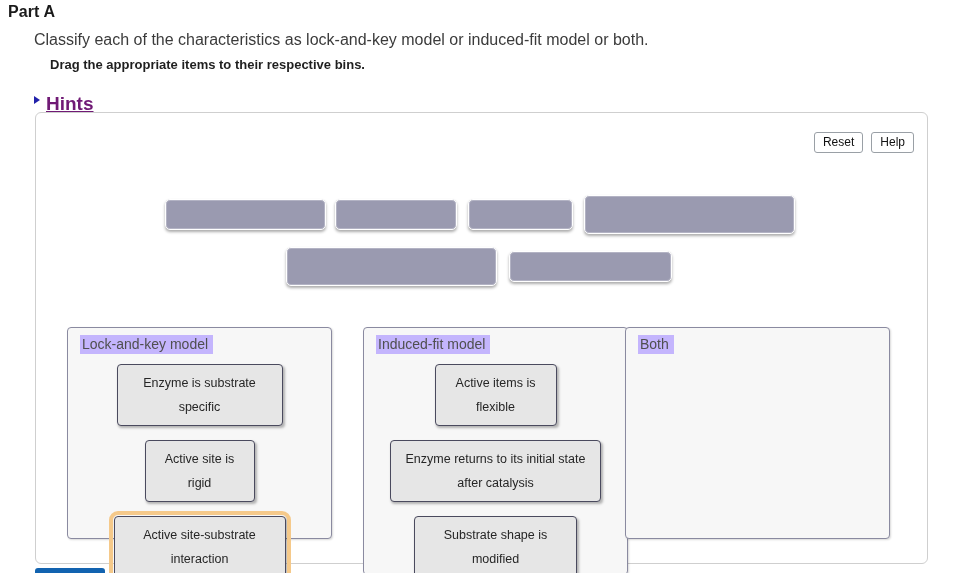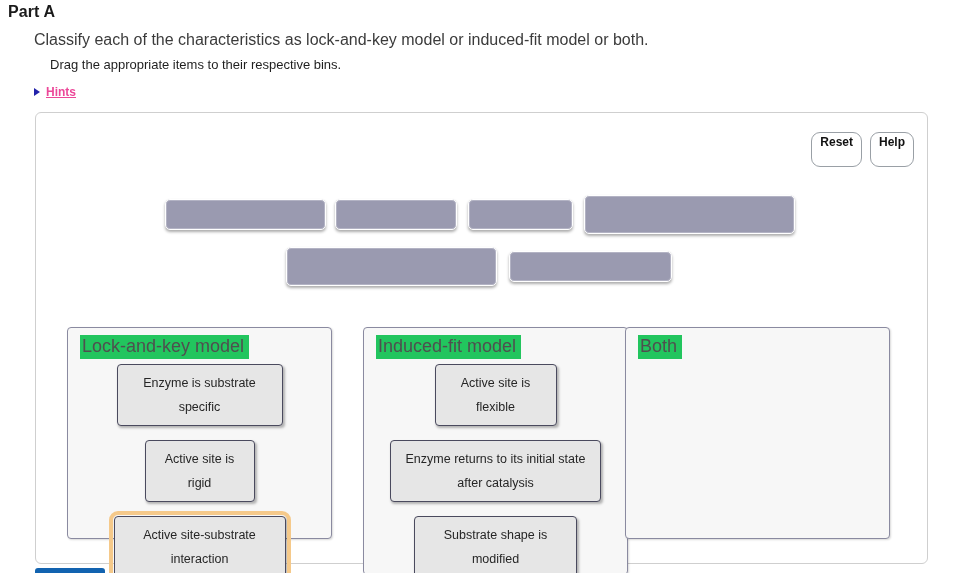--- a/index.html
+++ b/index.html
@@ -31,44 +31,45 @@
     left: 34px;
     top: 31px;
     font-size: 16px;
     color: #3b3b3b;
   }
   .drag-line {
     position: absolute;
     left: 34px;
     top: 57px;
     font-size: 13px;
-    font-weight: normal;
+    font-weight: bold;
     color: #1f1f1f;
     padding-left: 16px;
   }
   .hints-row {
     position: absolute;
     left: 34px;
     top: 85px;
     display: flex;
     align-items: center;
     gap: 6px;
   }
   .hints-arrow {
     width: 0; height: 0;
     border-left: 6px solid #2222aa;
     border-top: 4.5px solid transparent;
     border-bottom: 4.5px solid transparent;
   }
   .hints-link {
-    font-size: 12px;
+    font-size: 19px;
     font-weight: bold;
-    color: #ec4899;
+    color: #701a75;
     text-decoration: underline;
     cursor: pointer;
+    margin-top: 8px;
   }
 
   
   .card {
     position: absolute;
     left: 35px;
     top: 112px;
     width: 893px;
     height: 452px;
     background: #ffffff;
@@ -81,26 +82,26 @@
   .toolbar {
     position: absolute;
     right: 13px;
     top: 19px;
     display: flex;
     gap: 8px;
   }
   .tool-btn {
     font-family: "Liberation Sans", sans-serif;
     font-size: 12px;
-    font-weight: bold;
+    font-weight: normal;
     color: #111111;
     background: #ffffff;
     border: 1px solid #9aa0a6;
-    border-radius: 9px;
-    padding: 2px 8px 17px 8px;
+    border-radius: 3px;
+    padding: 2px 8px 3px 8px;
     cursor: pointer;
     line-height: 14px;
   }
 
   
   .slot {
     position: absolute;
     background: #9a9ab0;
     border: 1px solid #ffffff;
     border-radius: 5px;
@@ -115,23 +116,23 @@
     background: #f7f7f7;
     border: 1px solid #8a8aa0;
     border-radius: 4px;
     box-sizing: border-box;
     box-shadow: 1px 1px 2px rgba(0,0,0,.15);
   }
   .bin-label {
     position: absolute;
     left: 12px;
     top: 7px;
-    font-size: 18px;
+    font-size: 14px;
     color: #4f4f4f;
-    background: #22c55e;
+    background: #c4b5fd;
     padding: 1px 5px 2px 2px;
     white-space: nowrap;
   }
   .bin-items {
     position: absolute;
     left: 0;
     top: 36px;
     width: 100%;
     display: flex;
     flex-direction: column;
@@ -207,21 +208,21 @@
           <div class="bin-items">
             <div class="chip" style="width: 166px;">Enzyme is substrate specific</div>
             <div class="chip" style="width: 110px;">Active site is rigid</div>
             <div class="chip highlight" style="width: 172px;">Active site-substrate interaction
 induces an optimal fit for catalysis</div>
           </div>
         </div>
         <div class="bin" style="left: 310px; top: 214px; width: 265px; height: 248px; margin-left: 17px;">
           <div class="bin-label">Induced-fit model</div>
           <div class="bin-items">
-            <div class="chip" style="width: 122px;">Active site is flexible</div>
+            <div class="chip" style="width: 122px;">Active items is flexible</div>
             <div class="chip" style="width: 211px;">Enzyme returns to its initial state
 after catalysis</div>
             <div class="chip" style="width: 163px;">Substrate shape is modified</div>
           </div>
         </div>
         <div class="bin" style="left: 589px; top: 214px; width: 265px; height: 212px; padding-left: 12px;">
           <div class="bin-label">Both</div>
           <div class="bin-items"></div>
         </div>
       </div>

